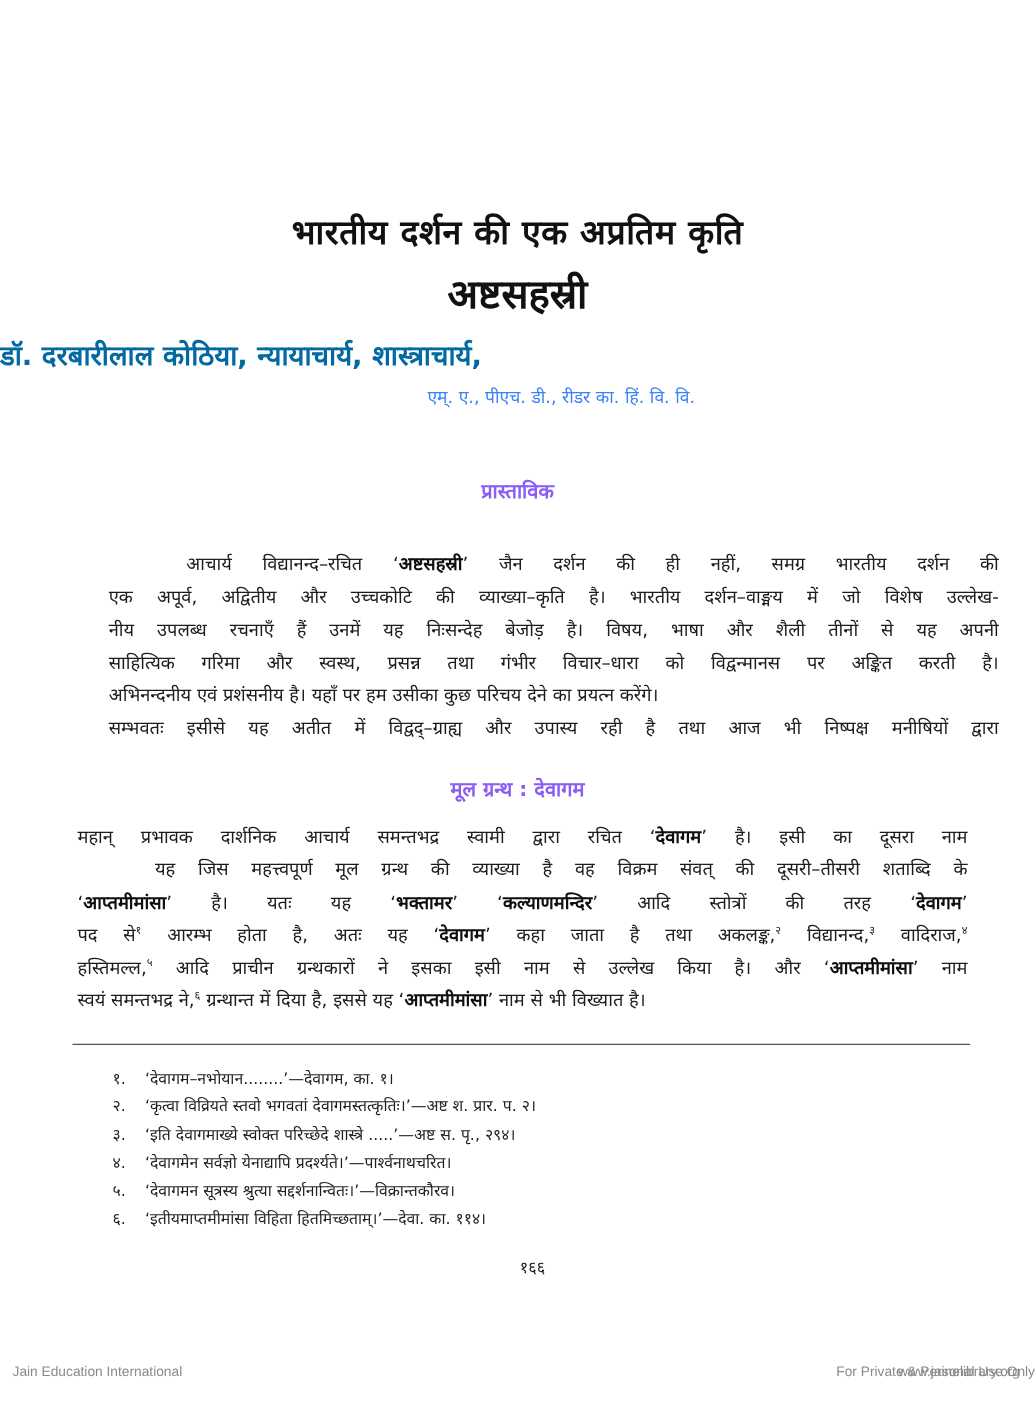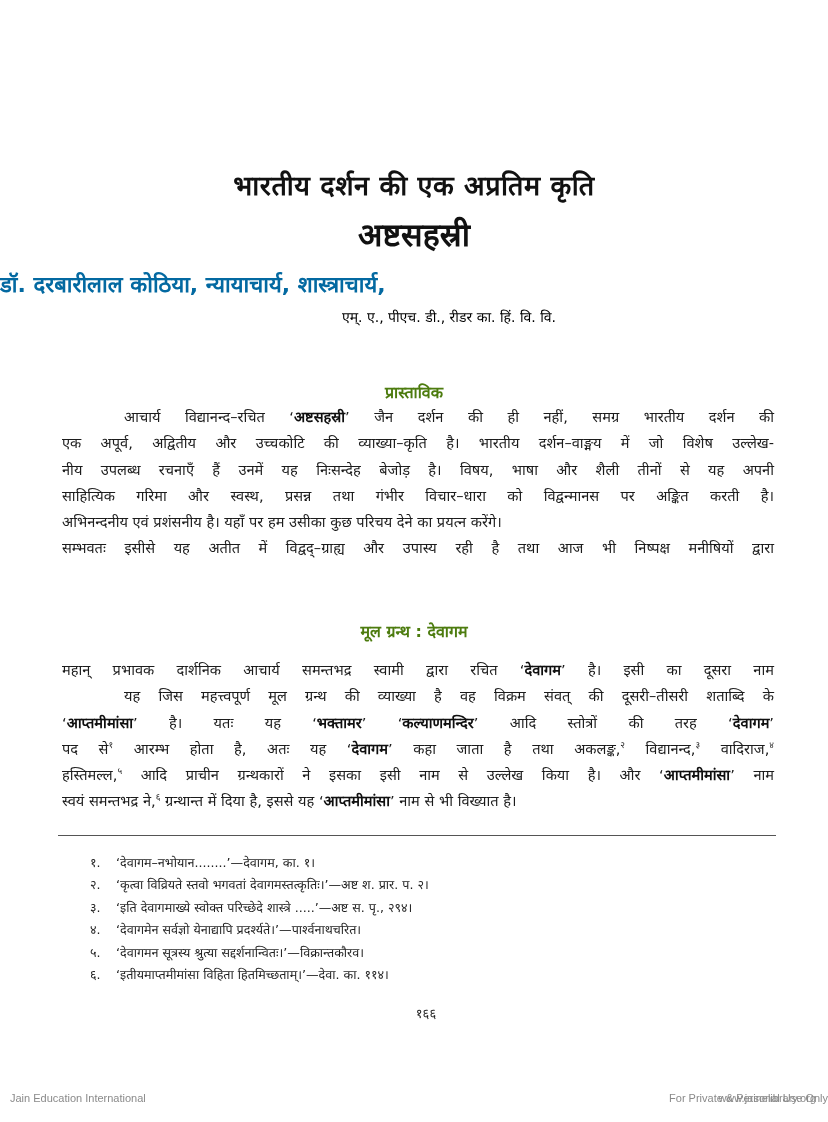--- a/index.html
+++ b/index.html
@@ -17,36 +17,36 @@
     font-weight: bold; color: #111;
   }
   .title-1 { top: 166px; font-size: 27px; letter-spacing: 0.5px; }
   .title-2 { top: 212px; font-size: 32px; }
   .author {
     position: absolute; left: 0; width: 828px; text-align: left;
     top: 268px; font-size: 22px; font-weight: bold; color: #0369a1;
   }
   .author-creds {
     position: absolute; left: 0; width: 828px; text-align: center;
-    top: 307px; font-size: 14px; color: #000000; padding-left: 70px; box-sizing: border-box;
+    top: 307px; font-size: 14px; color: #3b82f6; padding-left: 70px; box-sizing: border-box;
   }
   .section-heading {
     position: absolute; left: 0; width: 828px; text-align: center;
-    font-size: 16px; font-weight: bold; color: #4d7c0f;
+    font-size: 16px; font-weight: bold; color: #8b5cf6;
   }
   .sh-1 { top: 381px; }
   .sh-2 { top: 620px; }
   .para {
     position: absolute; left: 62px; width: 712px;
     font-size: 14.6px; line-height: 26.3px; color: #1c1c1c;
     text-align: justify;
   }
   .para .line { display: block; white-space: nowrap; text-align-last: justify; text-align: justify; }
   .para .line.last { text-align-last: left; }
-  .p1 { top: 404px; }
+  .p1 { top: 439px; margin-left: 25px; }
   .p2 { top: 657px; }
   .indent { padding-left: 62px; }
   b { font-weight: bold; color: #0f0f0f; }
   sup { font-size: 9px; vertical-align: super; line-height: 0; }
   .rule {
     position: absolute; left: 58px; top: 835px; width: 718px; height: 1px;
     background: #555;
   }
   .footnotes {
     position: absolute; left: 90px; top: 852px; width: 600px;

